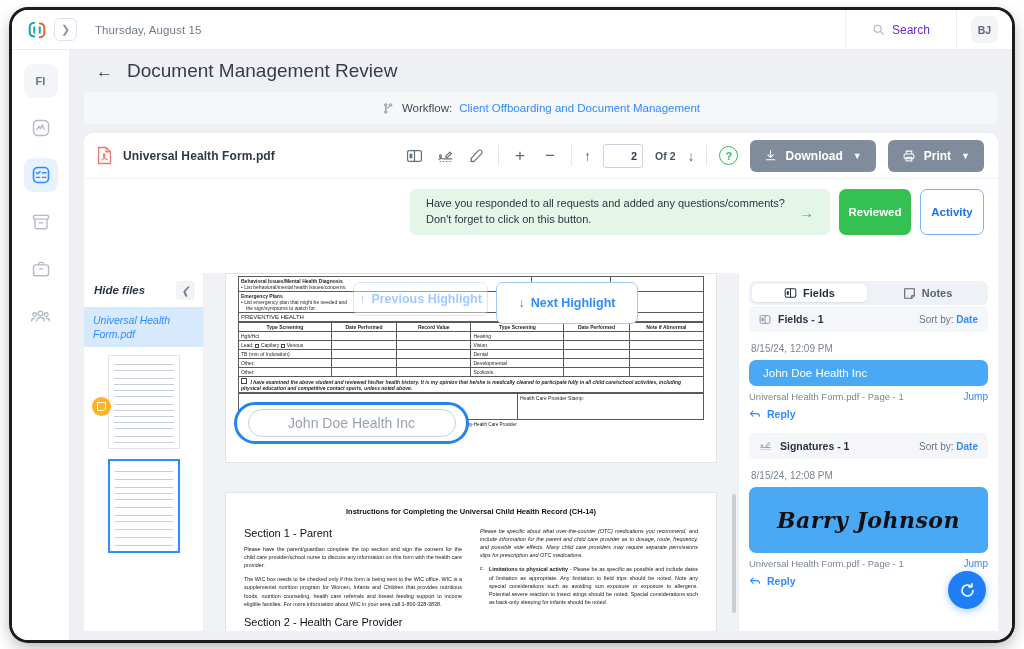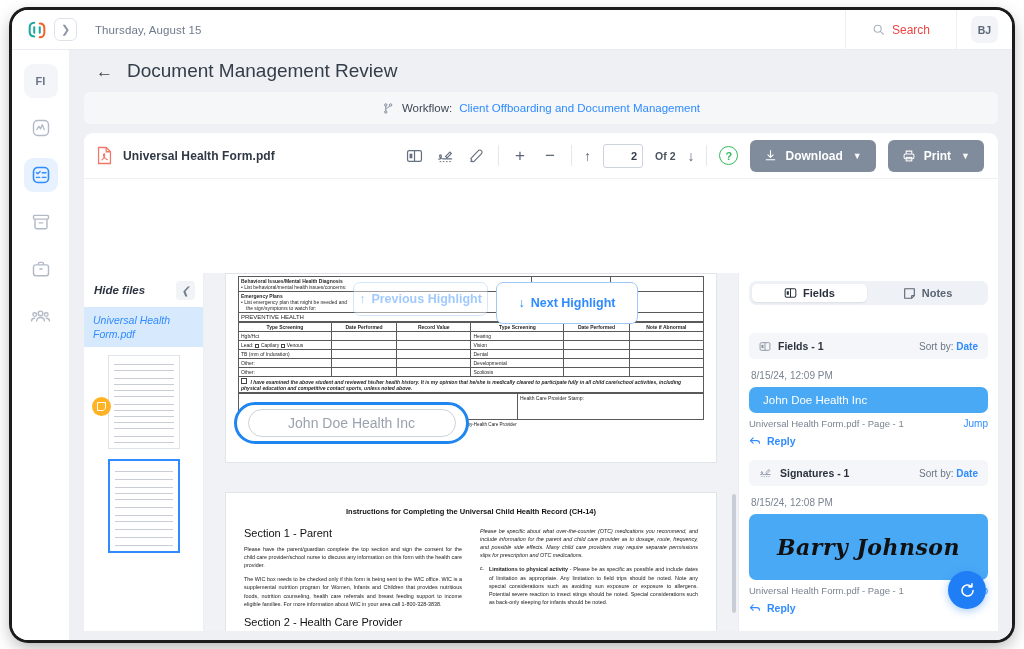--- a/index.html
+++ b/index.html
@@ -30,21 +30,21 @@
     display: flex; align-items: center; justify-content: center;
     color: #8d97a6; font-size: 11px; background: #fff;
   }
   .topdate {
     margin-left: 18px; font-size: 11.5px; color: #6f7a8a; letter-spacing: .1px;
   }
   .top-right { margin-left: auto; display: flex; align-items: center; height: 100%; }
   .divline { width: 1px; height: 40px; background: #eceff3; }
   .search-box {
     display: flex; align-items: center; gap: 7px;
-    padding: 0 26px; color: #ef4444; font-size: 12px; height: 100%;
+    padding: 0 26px; color: #6d28d9; font-size: 12px; height: 100%;
   }
   .avatar {
     width: 27px; height: 27px; border-radius: 7px; background: #f2f4f8;
     display: flex; align-items: center; justify-content: center;
     font-size: 10.5px; font-weight: bold; color: #5d6877; margin: 0 14px;
   }
 
   
   .rail {
     position: absolute; left: 0; top: 40px; width: 58px; height: 590px;
@@ -215,21 +215,21 @@
   }
   .tabs {
     height: 24px; background: #eef1f5; border-radius: 7px; display: flex; padding: 3px; gap: 3px;
   }
   .tab {
     flex: 1; border-radius: 5px; display: flex; align-items: center; justify-content: center;
     gap: 6px; font-size: 11px; color: #5a6472; font-weight: bold;
   }
   .tab.active { background: #fff; color: #27303c; box-shadow: 0 1px 2px rgba(0,0,0,.08); }
   .sect {
-    margin-top: 28px; height: 26px; background: #f4f6f9; border-radius: 5px;
+    margin-top: 1px; height: 26px; background: #f4f6f9; border-radius: 5px;
     display: flex; align-items: center; padding: 0 10px; gap: 7px;
   }
   .sect-t { font-size: 10.5px; font-weight: bold; color: #2b333f; }
   .sort { margin-left: auto; font-size: 10px; color: #6c7583; }
   .sort b { color: #2f8bff; font-weight: bold; }
   .stamp { font-size: 10px; color: #7b8492; margin: 11px 0 6px 2px; }
   .bubble {
     background: #4aa9f5; border-radius: 7px; color: #fff;
     display: flex; align-items: center; padding: 0 14px;
   }
@@ -397,20 +397,31 @@
               <path d="M6 7V3h8v4" fill="none" stroke="#fff" stroke-width="1.5"></path>
               <rect x="3" y="7" width="14" height="7" rx="1.8" fill="none" stroke="#fff" stroke-width="1.5"></rect>
               <rect x="6" y="12" width="8" height="5" fill="none" stroke="#fff" stroke-width="1.5"></rect>
             </svg>
             <span>Print</span>
             <span class="caret">▼</span>
           </div>
         </div>
       </div>
 
+      <div class="bannerrow">
+        <div class="banner">
+          <div class="banner-txt">
+            <div>Have you responded to all requests and added any questions/comments?</div>
+            <div>Don't forget to click on this button.</div>
+          </div>
+          <div class="banner-arr">→</div>
+        </div>
+        <div class="btn-green">Reviewed</div>
+        <div class="btn-outline">Activity</div>
+      </div>
 
       <div class="viewer">
 
         <div class="files">
           <div class="files-head">
             <div class="files-title">Hide files</div>
             <div class="collapse">
               <span>❮</span>
             </div>
           </div>

